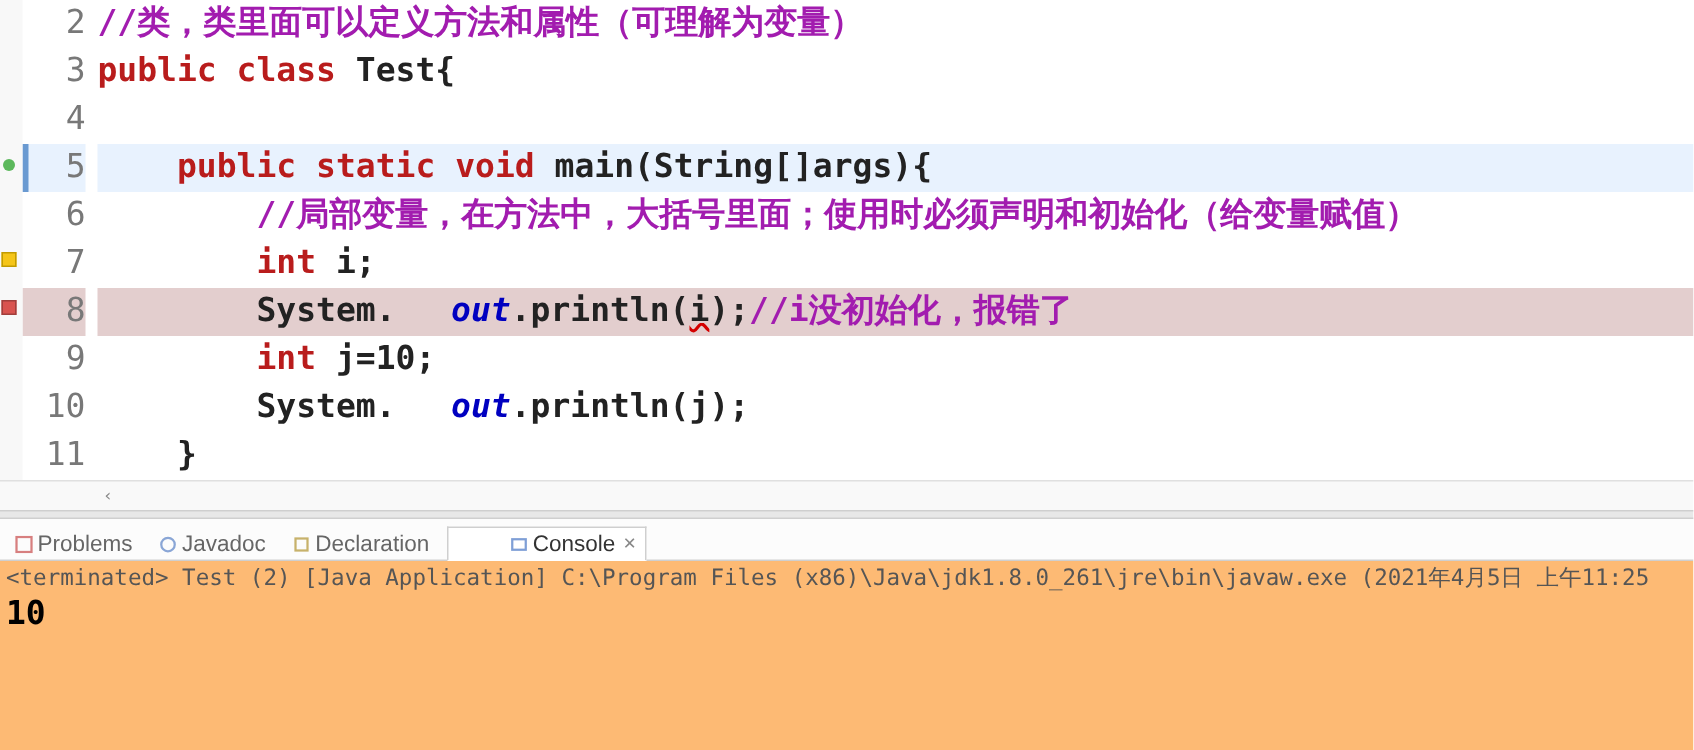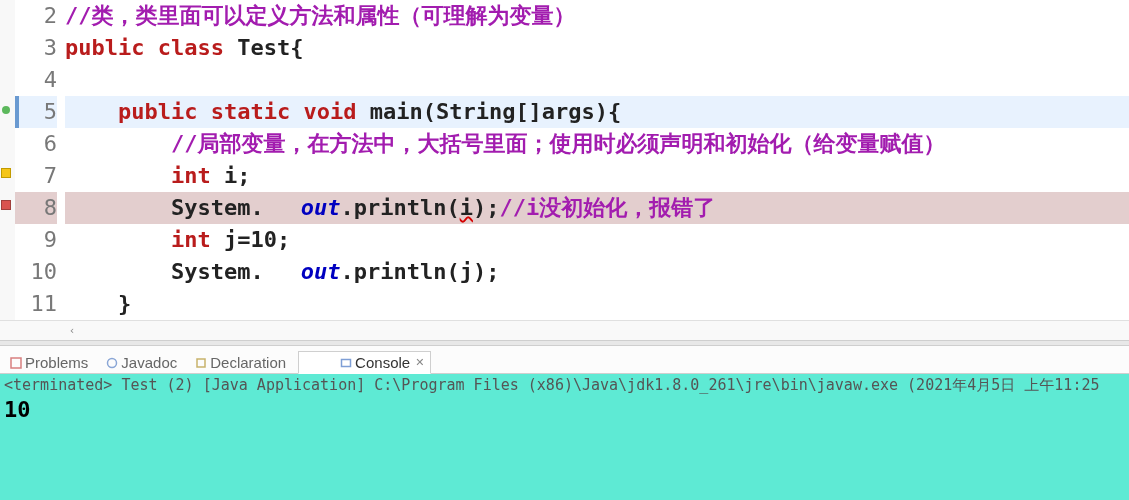--- a/index.html
+++ b/index.html
@@ -141,21 +141,21 @@
     width: 12px; height: 12px;
     display: inline-flex;
     align-items: center; justify-content: center;
     font-size: 10px;
   }
   .tab-close {
     font-size: 11px; color: #888; margin-left: 2px;
   }
   .console-body {
     flex: 1;
-    background: #5eead4;
+    background: #fdba74;
     padding: 0 4px;
     font-family: "Segoe UI", Consolas, "Microsoft YaHei", monospace;
   }
   .console-header {
     font-size: 15px;
     color: #555;
     white-space: nowrap;
     overflow: hidden;
     line-height: 22px;
   }

